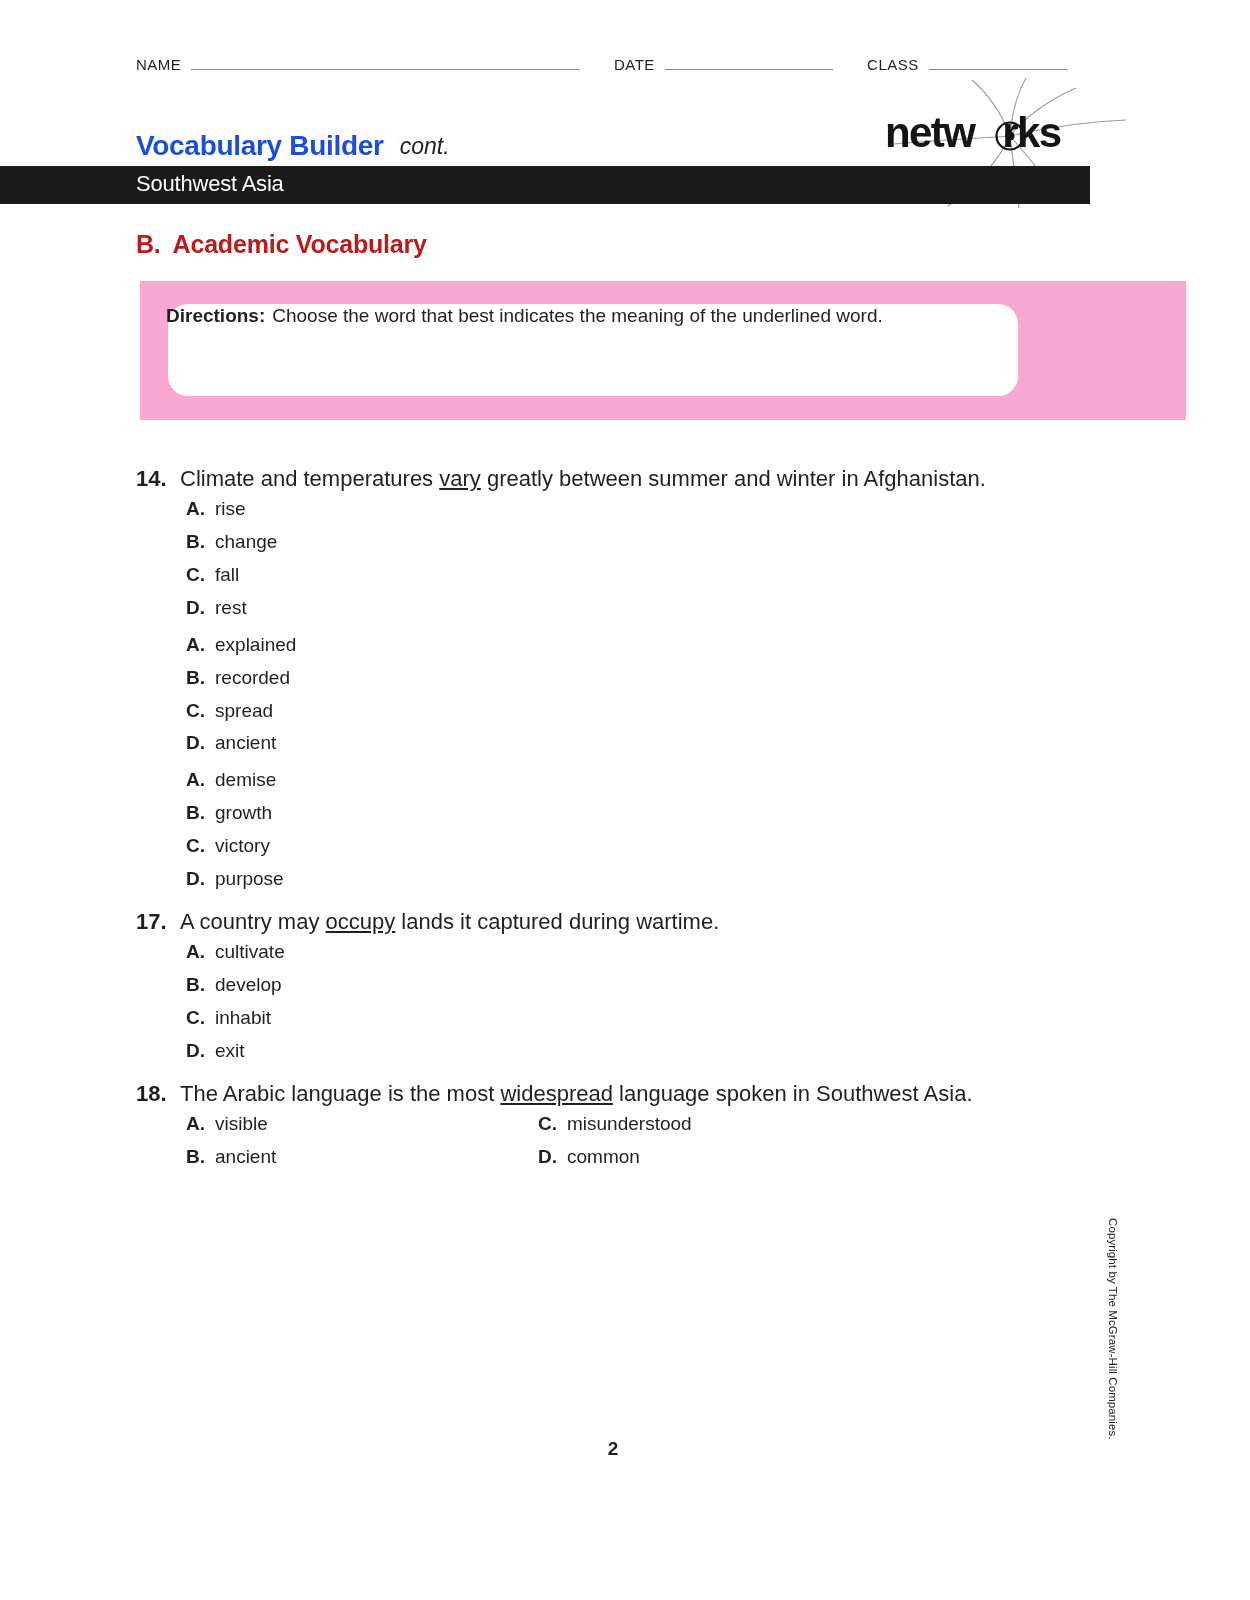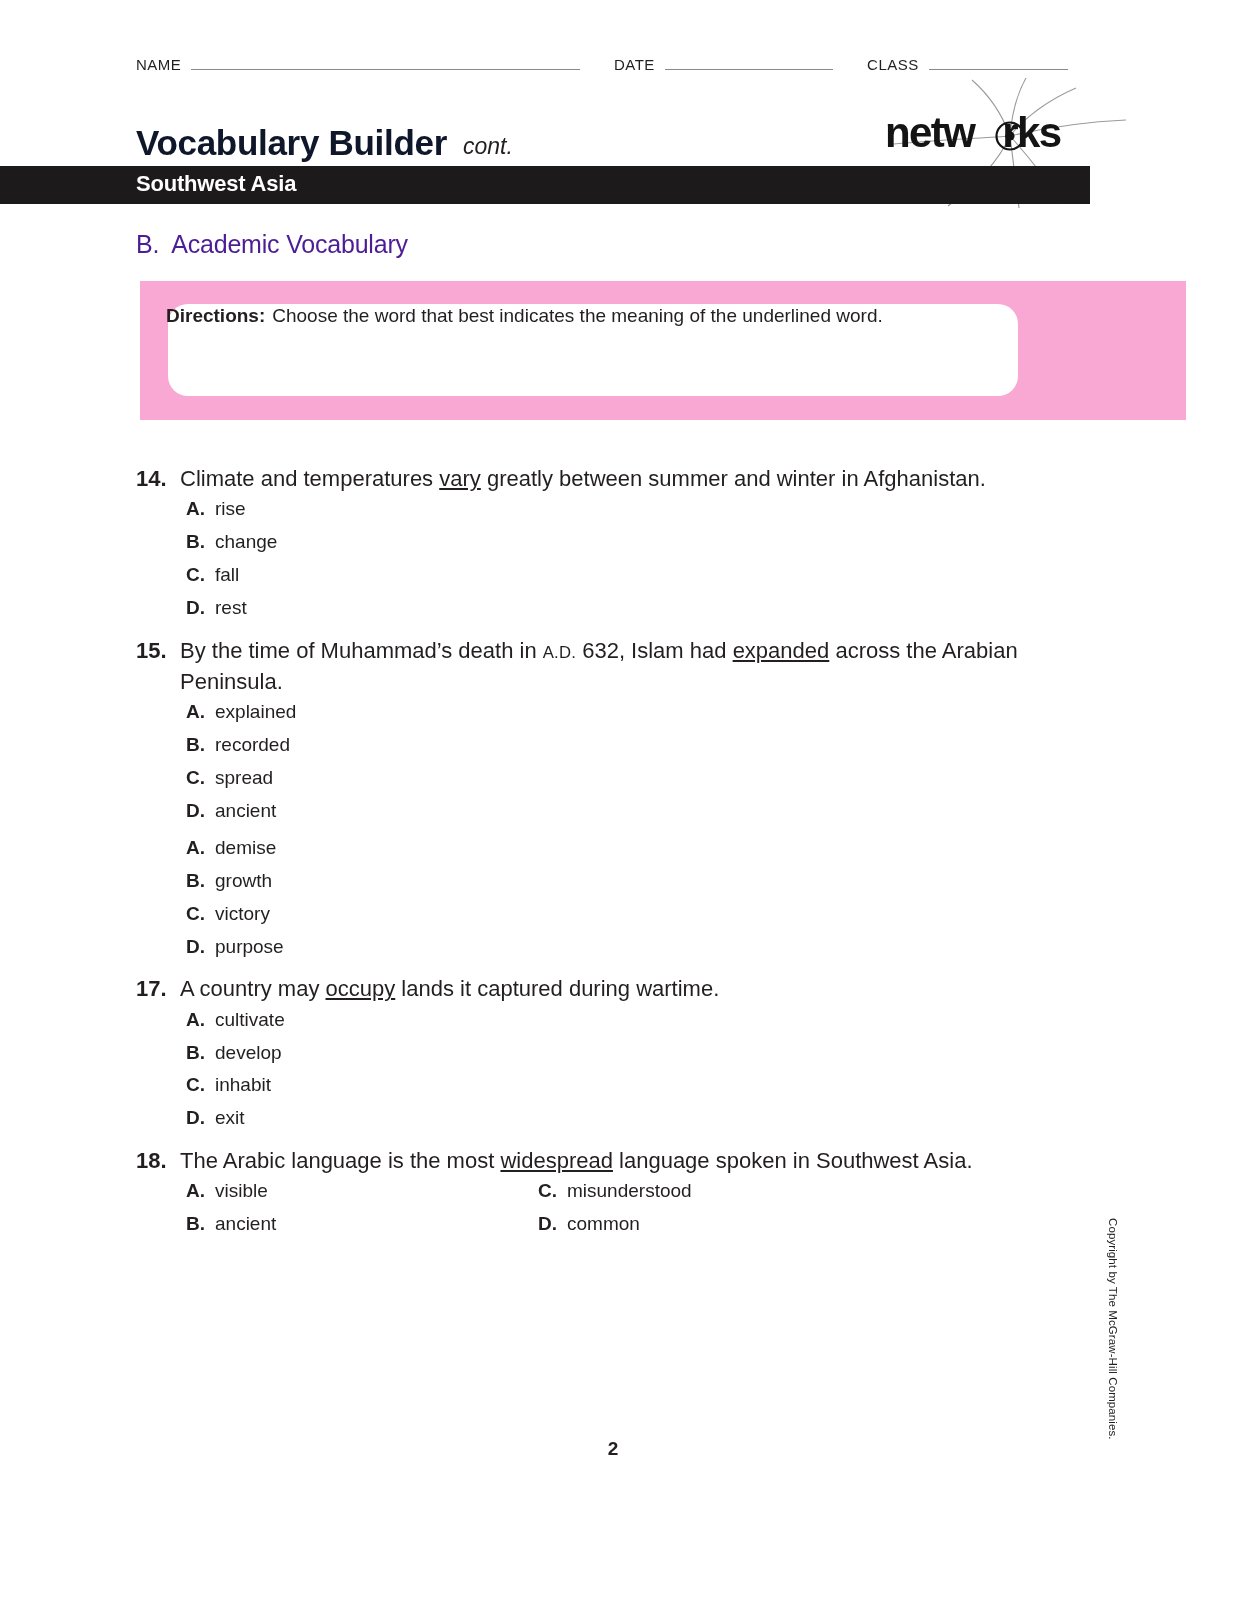--- a/index.html
+++ b/index.html
@@ -47,24 +47,24 @@
   .title-row {
     position: absolute;
     left: 136px;
     top: 104px;
     width: 952px;
     height: 56px;
     display: flex;
     align-items: flex-end;
   }
   .doc-title {
-    font-size: 35px;
+    font-size: 28px;
     font-weight: bold;
     letter-spacing: -0.3px;
-    color: #0f172a;
+    color: #1d4ed8;
     line-height: 1;
   }
   .doc-title-cont {
     font-size: 23px;
     font-style: italic;
     margin-left: 16px;
     color: #231f20;
     line-height: 1;
     position: relative;
     top: -2px;
@@ -98,33 +98,33 @@
     top: 166px;
     width: 1090px;
     height: 38px;
     background: #1c1a1a;
   }
   .banner-label {
     position: absolute;
     left: 136px;
     top: 171px;
     font-size: 22px;
-    font-weight: bold;
+    font-weight: normal;
     color: #ffffff;
     letter-spacing: -0.2px;
   }
 
   
   .section-heading {
     position: absolute;
     left: 136px;
     top: 230px;
     font-size: 25px;
-    font-weight: normal;
-    color: #4c1d95;
+    font-weight: bold;
+    color: #b91c1c;
     letter-spacing: -0.2px;
   }
   .section-heading .sec-letter { margin-right: 12px; }
 
   
   .directions-outer {
     position: absolute;
     left: 140px;
     top: 281px;
     width: 1046px;
@@ -301,24 +301,20 @@
           <span class="choice-letter">C.</span>
           <span class="choice-text">fall</span>
         </div>
         <div class="choice">
           <span class="choice-letter">D.</span>
           <span class="choice-text">rest</span>
         </div>
       </div>
     </div>
     <div class="q-block">
-      <div class="q-line">
-        <span class="q-num">15.</span>
-        <span class="q-text"><span>By the time of Muhammad’s death in </span><span class="smallcaps">A.D.</span><span> 632, Islam had </span><u>expanded</u><span> across the Arabian Peninsula.</span></span>
-      </div>
       <div class="choices">
         <div class="choice">
           <span class="choice-letter">A.</span>
           <span class="choice-text">explained</span>
         </div>
         <div class="choice">
           <span class="choice-letter">B.</span>
           <span class="choice-text">recorded</span>
         </div>
         <div class="choice">

